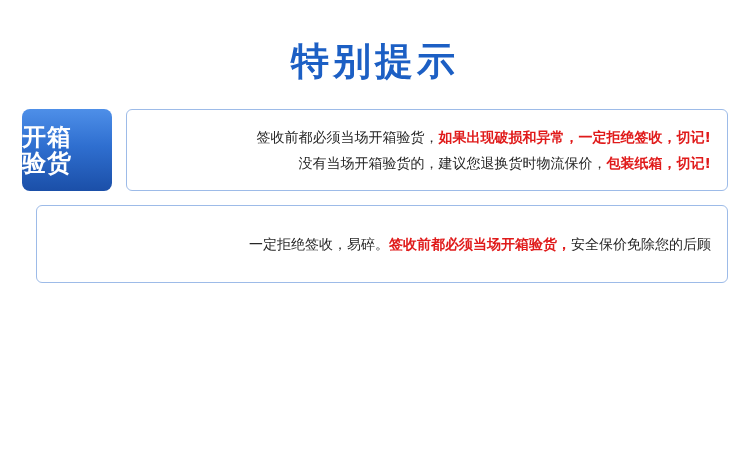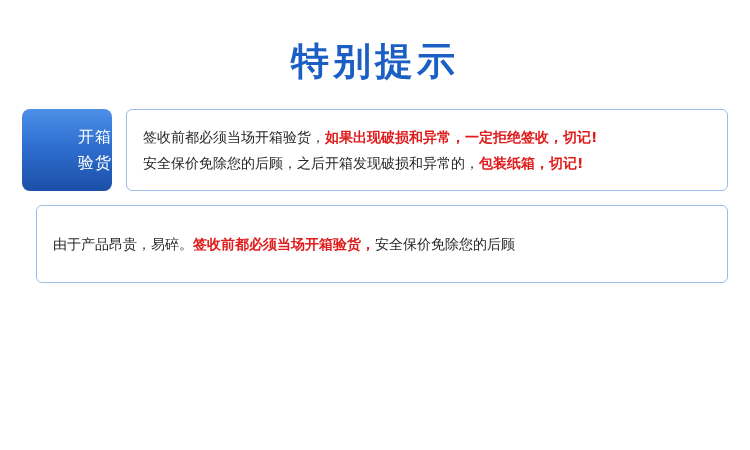--- a/index.html
+++ b/index.html
@@ -37,47 +37,48 @@
     align-items: stretch;
     margin-bottom: 14px;
     min-height: 78px;
   }
   .badge {
     width: 90px;
     min-width: 90px;
     border-radius: 8px;
     background: linear-gradient(180deg, #4e8fe8 0%, #2f6fd0 45%, #1b4fa8 100%);
     color: #ffffff;
-    font-size: 16px;
-    font-weight: normal;
+    font-size: 24px;
+    font-weight: bold;
     line-height: 26px;
     letter-spacing: 1px;
     display: flex;
     flex-direction: column;
-    align-items: flex-end;
+    align-items: flex-start;
     justify-content: center;
     text-align: center;
     padding: 6px 0;
     box-sizing: border-box;
     font-family: "DejaVu Sans", "Liberation Sans", sans-serif;
   }
   .badge span {
     display: block;
   }
   .content {
     flex: 1;
     margin-left: 14px;
     border: 1px solid #9dbbe8;
     border-radius: 6px;
     padding: 14px 16px;
     box-sizing: border-box;
     display: flex;
     flex-direction: column;
     justify-content: center;
     background: #ffffff;
+    text-align: right;
   }
   .line {
     font-size: 14px;
     line-height: 26px;
     color: #262626;
     font-family: "DejaVu Sans", "Liberation Sans", sans-serif;
     white-space: nowrap;
   }
   .seg-red {
     color: #e01b1b;
@@ -99,28 +100,28 @@
     <div class="row">
       <div class="badge">
         <span>开箱</span>
         <span>验货</span>
       </div>
       <div class="content">
         <div class="line">
           <span class="seg-plain">签收前都必须当场开箱验货，</span><span class="seg-red">如果出现破损和异常，一定拒绝签收，切记!</span>
         </div>
         <div class="line">
-          <span class="seg-plain">安全保价免除您的后顾，之后开箱发现破损和异常的，</span><span class="seg-red">包装纸箱，切记!</span>
+          <span class="seg-plain">没有当场开箱验货的，建议您退换货时物流保价，</span><span class="seg-red">包装纸箱，切记!</span>
         </div>
       </div>
     </div>
 
 
     <div class="row">
       <div class="content">
         <div class="line">
-          <span class="seg-plain">由于产品昂贵，易碎。</span><span class="seg-red">签收前都必须当场开箱验货，</span><span class="seg-plain">安全保价免除您的后顾</span>
+          <span class="seg-plain">一定拒绝签收，易碎。</span><span class="seg-red">签收前都必须当场开箱验货，</span><span class="seg-plain">安全保价免除您的后顾</span>
         </div>
       </div>
     </div>
 
   </div>
 </div>
 
 </body></html>

